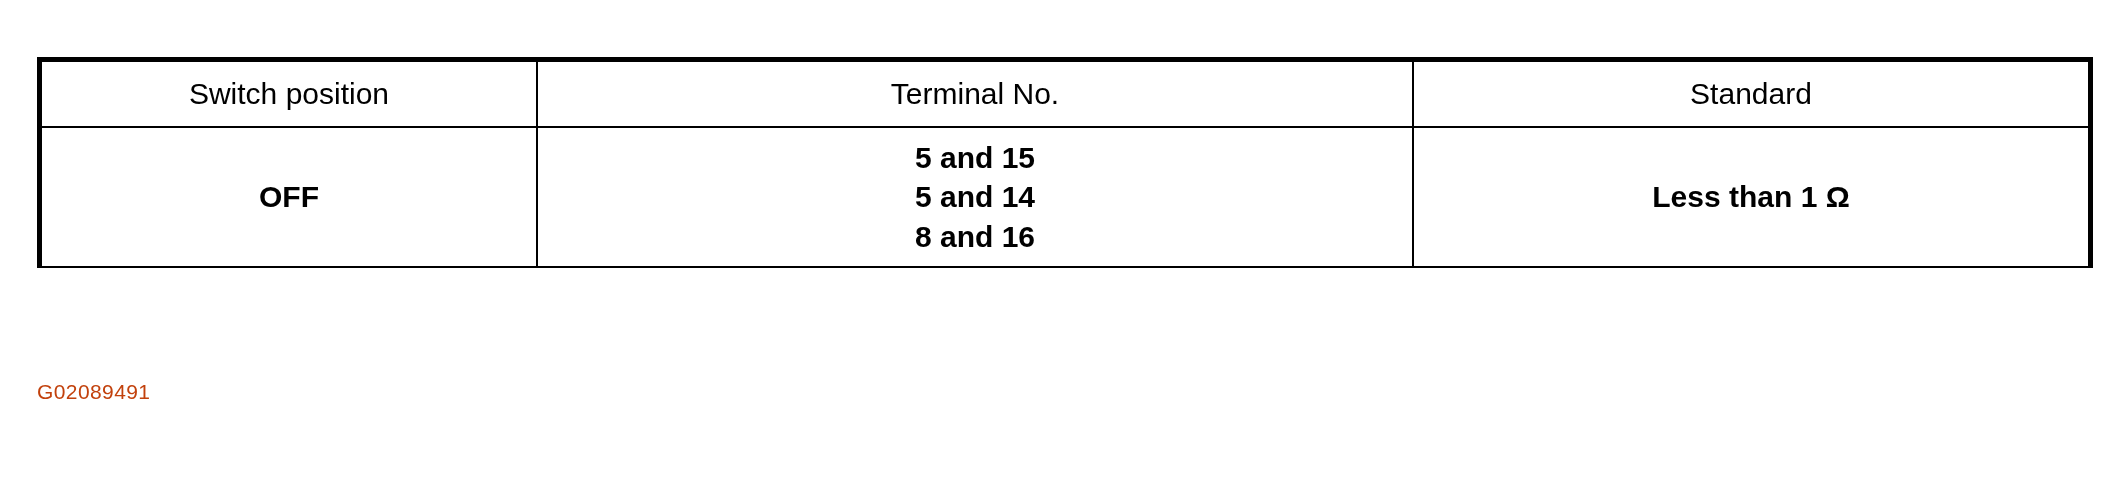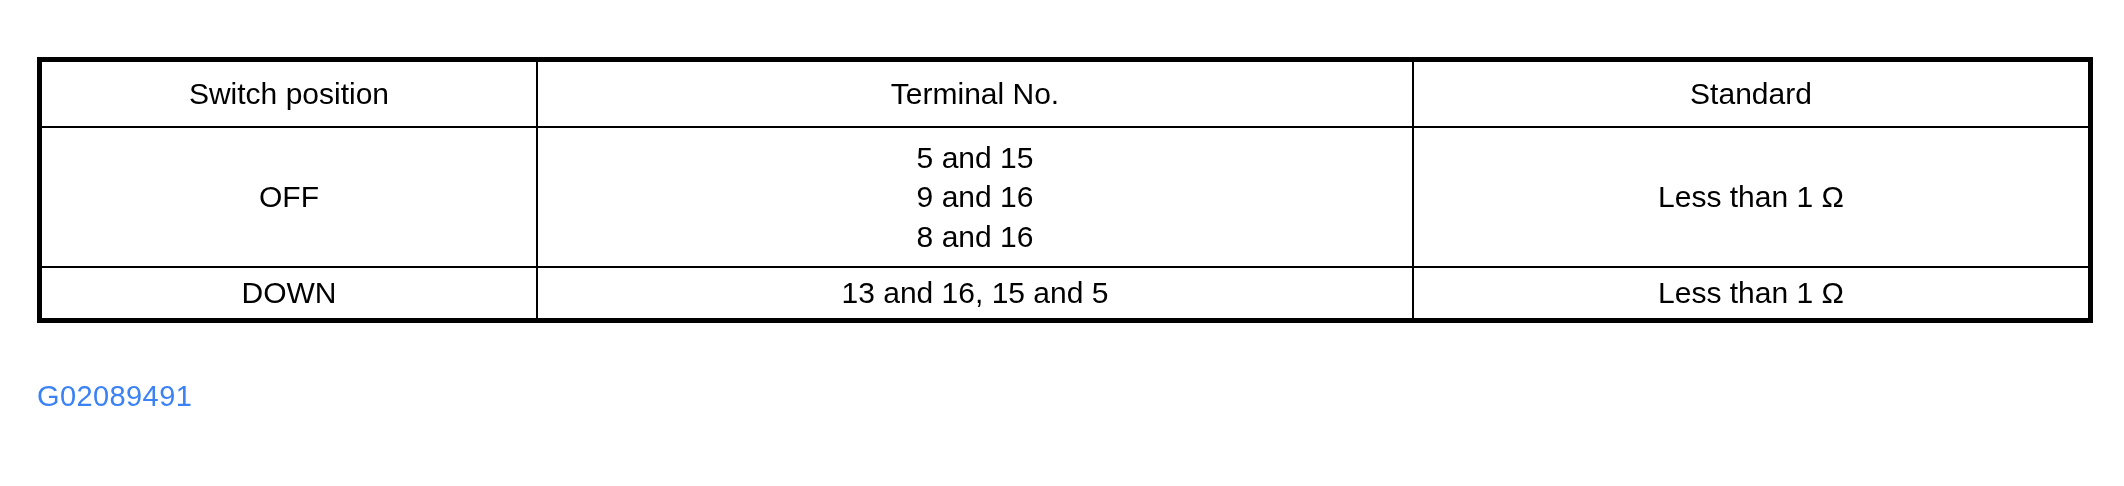--- a/index.html
+++ b/index.html
@@ -36,37 +36,37 @@
     font-size: 30px;
     line-height: 1.32;
     font-weight: 400;
     color: #000000;
     padding: 0;
   }
   .spec-table .outer-left   { border-left-width: 5px; }
   .spec-table .outer-right  { border-right-width: 5px; margin-left: 48px; }
   .row-header td            { border-top-width: 5px; height: 64px; }
   .row-up td                { height: 52px; }
-  .row-off td               { height: 138px; }
+  .row-off td               { height: 138px; font-weight: bold; }
   .row-down td              { height: 50px; border-bottom-width: 5px; }
 
   .col-switch   { width: 494px; }
   .col-terminal { width: 874px; margin-left: 25px; }
   .col-standard { width: 674px; }
 
   .multiline { display: block; }
   .multiline .line { display: block; }
 
   .figure-code {
     position: absolute;
     left: 37px;
     top: 380px;
-    font-size: 29px;
+    font-size: 21px;
     letter-spacing: 0.4px;
-    color: #3b82f6;
+    color: #c2410c;
     white-space: nowrap;
   }
 </style>
 </head>
 <body>
 
 <div class="page">
 
   <table class="spec-table">
     <tbody>
@@ -75,30 +75,25 @@
         <td class="col-terminal">Terminal No.</td>
         <td class="col-standard outer-right">Standard</td>
       </tr>
 
 
       <tr class="row-off">
         <td class="col-switch outer-left">OFF</td>
         <td class="col-terminal">
           <span class="multiline">
             <span class="line">5 and 15</span>
-            <span class="line">9 and 16</span>
+            <span class="line">5 and 14</span>
             <span class="line">8 and 16</span>
           </span>
         </td>
         <td class="col-standard outer-right">Less than 1 Ω</td>
       </tr>
 
-      <tr class="row-down">
-        <td class="col-switch outer-left">DOWN</td>
-        <td class="col-terminal">13 and 16, 15 and 5</td>
-        <td class="col-standard outer-right">Less than 1 Ω</td>
-      </tr>
     </tbody>
   </table>
 
   <div class="figure-code">G02089491</div>
 
 </div>
 
 </body></html>

